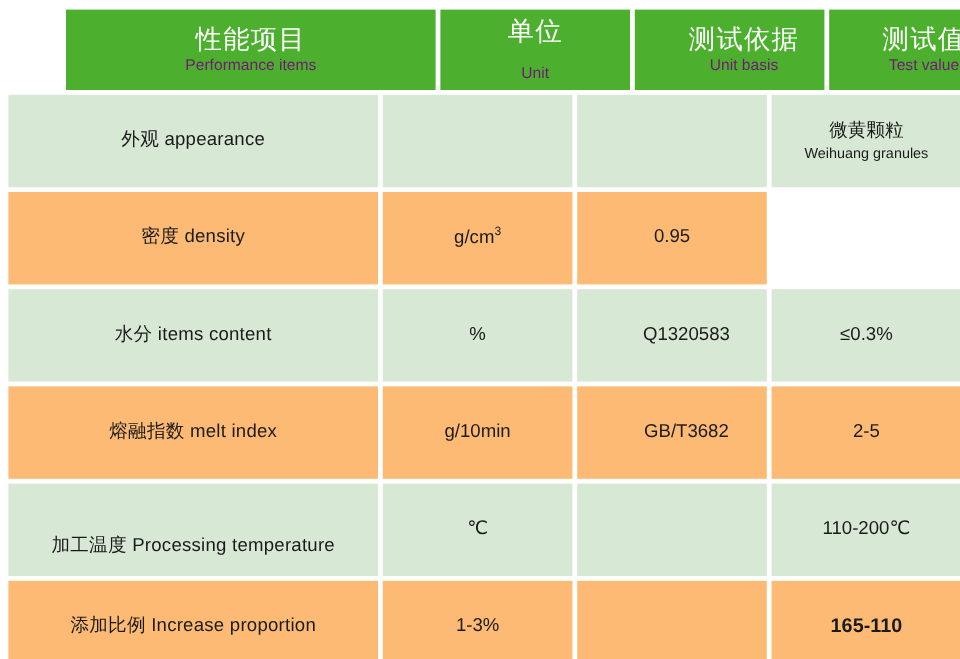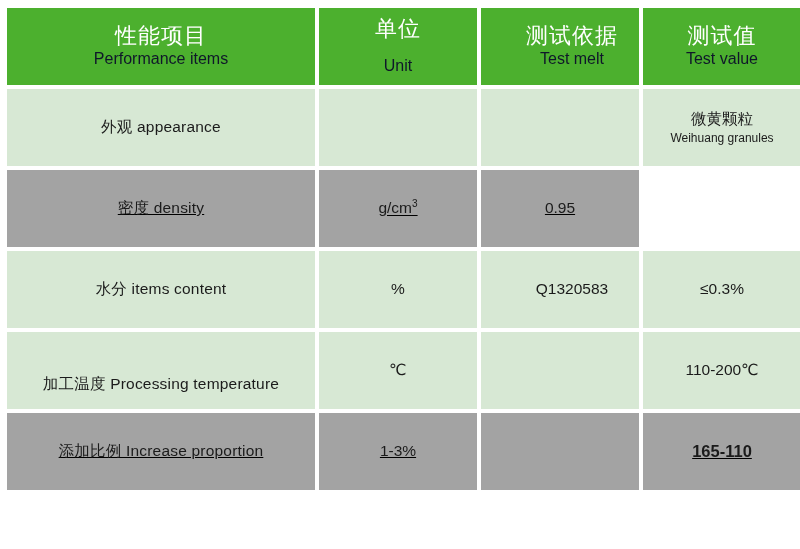--- a/index.html
+++ b/index.html
@@ -25,55 +25,55 @@
     gap: 4px;
     box-sizing: border-box;
   }
 
   .row {
     display: flex;
     gap: 4px;
     flex: 0 0 auto;
   }
 
-  .row.header-row { height: 77px; }
+  .row.header-row { height: 67px; margin-left: 48px; }
   .row.data-row   { height: 77px; }
 
   .cell {
     display: flex;
     flex-direction: column;
     align-items: center;
     justify-content: center;
     text-align: center;
     box-sizing: border-box;
     padding: 2px 4px;
     overflow: hidden;
   }
 
   
   .c0 { flex: 0 0 308px; }
   .c1 { flex: 0 0 158px; gap: 13px; }
   .c2 { flex: 0 0 158px; padding-left: 28px; }
   .c3 { flex: 0 0 158px; }
 
   
-  .bg-green { background: #a3a3a3; text-decoration: underline; }
+  .bg-green { background: #fdba74; }
   .bg-light { background: #d7e8d4; }
 
   .header-row .cell { background: #4cb02e; }
 
   .hdr-cn {
     color: #ffffff;
     font-size: 22px;
     line-height: 1.15;
     letter-spacing: 1px;
   }
   .hdr-en {
-    color: #0f172a;
-    font-size: 16px;
+    color: #701a75;
+    font-size: 13px;
     line-height: 1.3;
     margin-top: 1px;
   }
 
   .cell-text {
     color: #1b1b1b;
     font-size: 15.5px;
     line-height: 1.35;
     white-space: nowrap;
   }
@@ -96,21 +96,21 @@
     <div class="cell c0">
       <span class="hdr-cn">性能项目</span>
       <span class="hdr-en">Performance items</span>
     </div>
     <div class="cell c1">
       <span class="hdr-cn">单位</span>
       <span class="hdr-en">Unit</span>
     </div>
     <div class="cell c2">
       <span class="hdr-cn">测试依据</span>
-      <span class="hdr-en">Test melt</span>
+      <span class="hdr-en">Unit basis</span>
     </div>
     <div class="cell c3">
       <span class="hdr-cn">测试值</span>
       <span class="hdr-en">Test value</span>
     </div>
   </div>
 
   <div class="row data-row">
     <div class="cell c0 bg-light">
       <span class="cell-text cn-en">外观  appearance</span>
@@ -147,20 +147,34 @@
       <span class="cell-text">%</span>
     </div>
     <div class="cell c2 bg-light">
       <span class="cell-text">Q1320583</span>
     </div>
     <div class="cell c3 bg-light">
       <span class="cell-text">≤0.3%</span>
     </div>
   </div>
 
+  <div class="row data-row">
+    <div class="cell c0 bg-green">
+      <span class="cell-text cn-en">熔融指数  melt index</span>
+    </div>
+    <div class="cell c1 bg-green">
+      <span class="cell-text">g/10min</span>
+    </div>
+    <div class="cell c2 bg-green">
+      <span class="cell-text">GB/T3682</span>
+    </div>
+    <div class="cell c3 bg-green">
+      <span class="cell-text">2-5</span>
+    </div>
+  </div>
 
   <div class="row data-row">
     <div class="cell c0 bg-light">
       <span class="cell-text cn-en wide">加工温度  Processing temperature</span>
     </div>
     <div class="cell c1 bg-light">
       <span class="cell-text">℃</span>
     </div>
     <div class="cell c2 bg-light">
       <span class="cell-text"></span>

